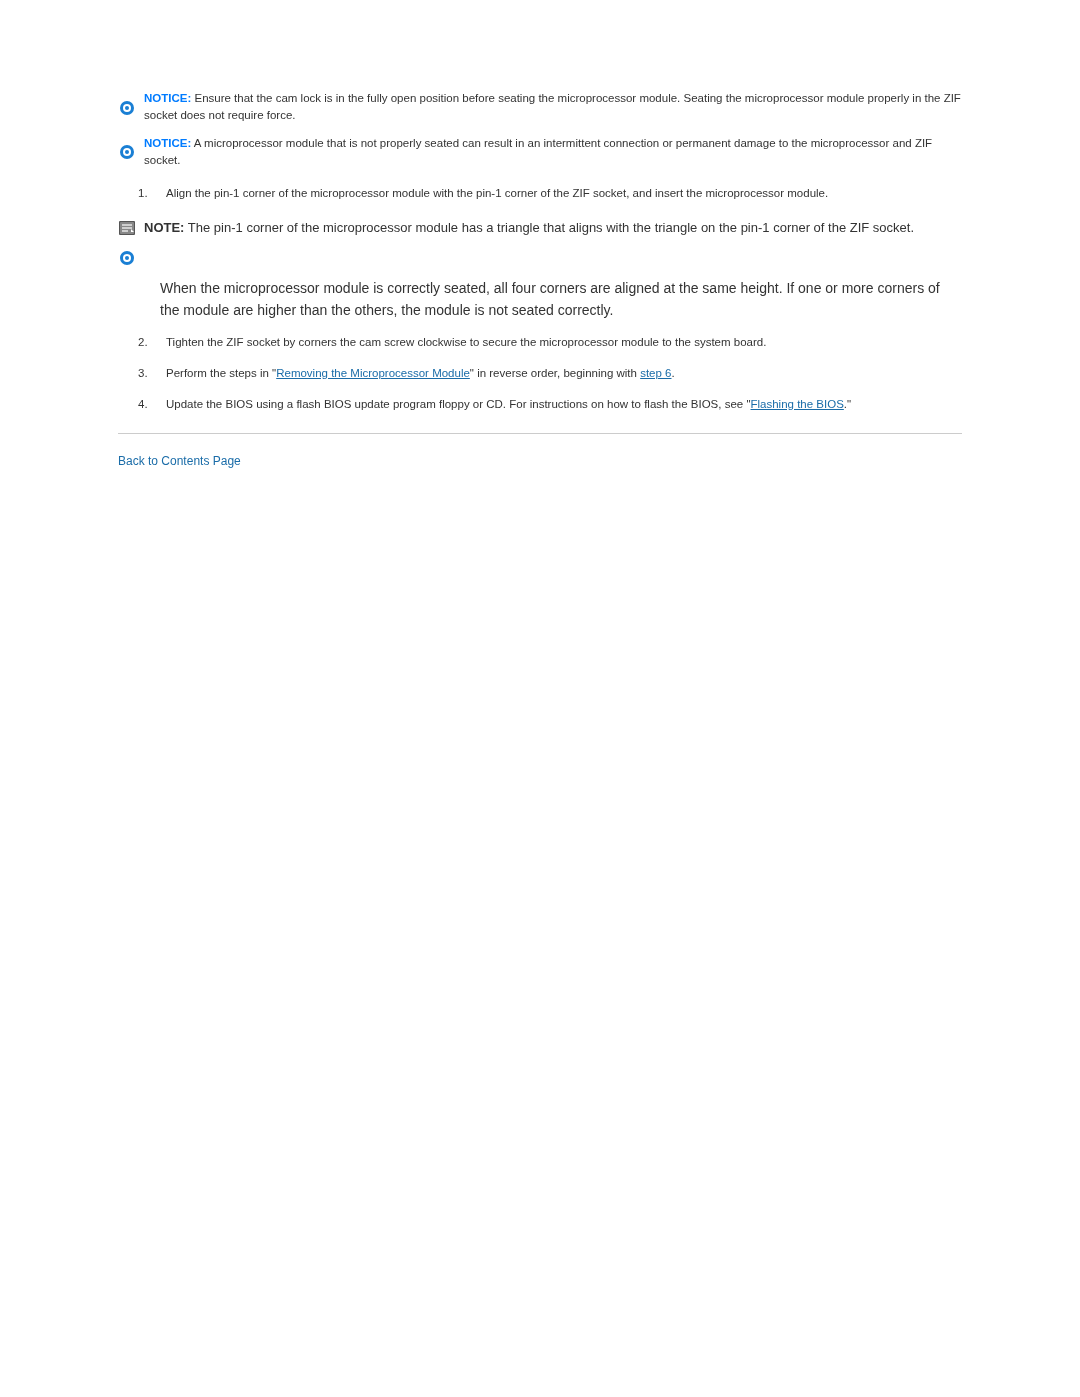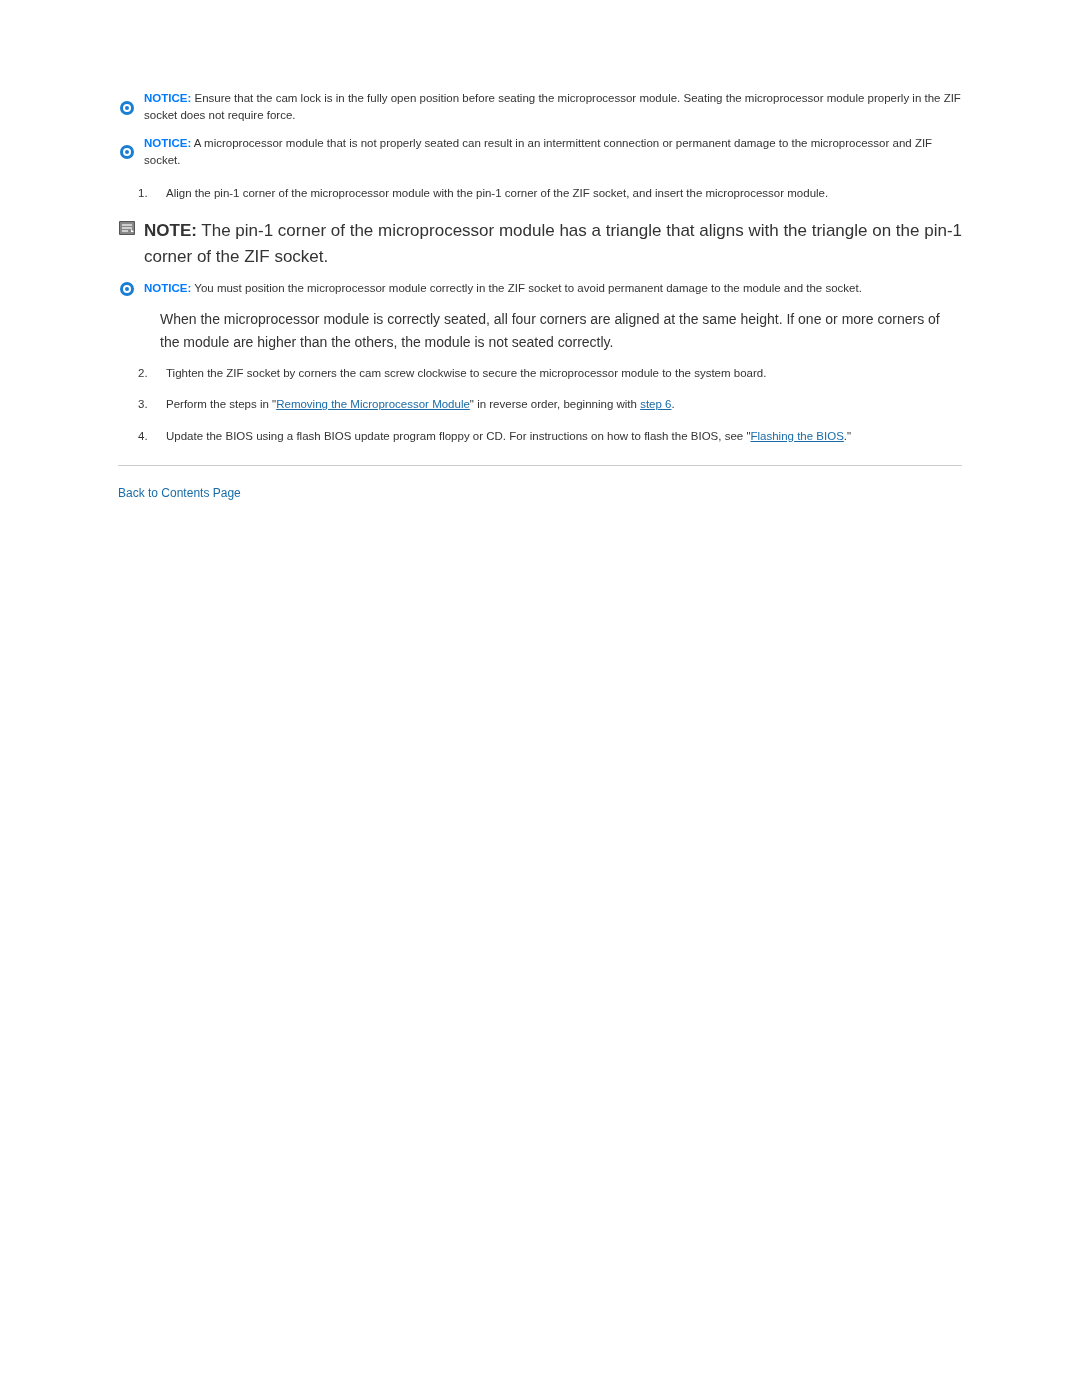--- a/index.html
+++ b/index.html
@@ -61,21 +61,21 @@
       width: 16px;
       height: 16px;
     }
 
     .note-label {
       font-weight: bold;
       color: #333;
     }
 
     .note-text {
-      font-size: 17px;
+      font-size: 13px;
       line-height: 1.5;
       color: #333;
     }
 
     .steps-list {
       margin: 16px 0 16px 20px;
       list-style: none;
       counter-reset: steps;
     }
 
@@ -192,24 +192,20 @@
   </div>
 
   <div class="notice-block">
     <div class="notice-arrow-icon">
       <svg width="16" height="16" viewBox="0 0 16 16">
         <circle cx="8" cy="8" r="7" fill="#1a7fd4"></circle>
         <circle cx="8" cy="8" r="4" fill="white"></circle>
         <circle cx="8" cy="8" r="2" fill="#1a7fd4"></circle>
       </svg>
     </div>
-    <span class="notice-text">
-      <span class="notice-label">NOTICE:</span>
-      <span> </span><span>You must position the microprocessor module correctly in the ZIF socket to avoid permanent damage to the module and the socket.</span>
-    </span>
   </div>
 
   <p class="info-paragraph">When the microprocessor module is correctly seated, all four corners are aligned at the same height. If one or more corners of the module are higher than the others, the module is not seated correctly.</p>
 
   <ol class="steps-list" style="margin-top:12px;">
 
     <li class="step-item">
       <span class="step-number">2.</span>
       <span class="step-content">Tighten the ZIF socket by corners the cam screw clockwise to secure the microprocessor module to the system board.</span>
     </li>

